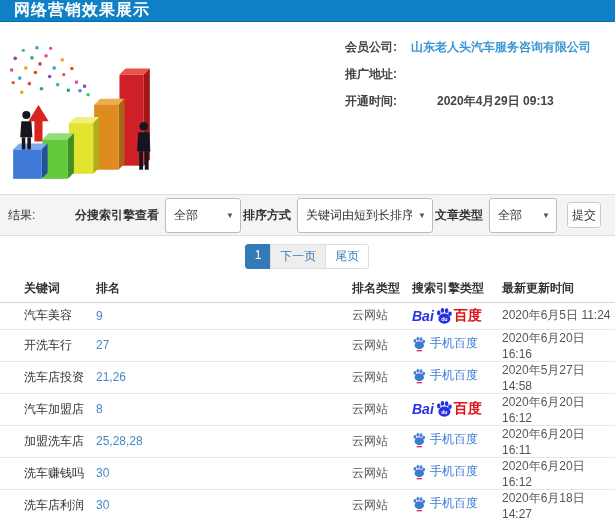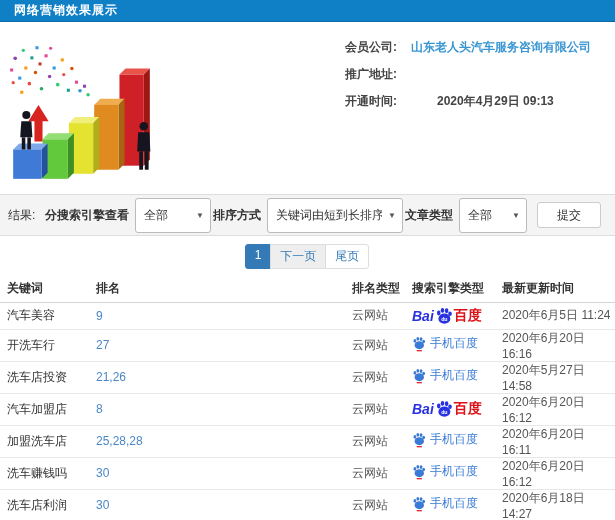--- a/index.html
+++ b/index.html
@@ -2,21 +2,21 @@
 <html><head>
 <meta charset="utf-8">
 <style>
   * { margin:0; padding:0; box-sizing:border-box; }
   html,body { width:615px; height:520px; overflow:hidden; background:#fff;
     font-family:"Liberation Sans","DejaVu Sans",sans-serif; font-size:12px; color:#333; }
 
   
   .topbar { height:22px; background:#1080c6; border-bottom:1px solid #0d6aa8;
     display:flex; align-items:center; padding-left:14px; }
-  .topbar .title { color:#fff; font-weight:bold; font-size:12px; letter-spacing:1px; }
+  .topbar .title { color:#fff; font-weight:bold; font-size:16px; letter-spacing:1px; }
 
   
   .info-section { height:172px; display:flex; }
   .illustration { width:162px; height:164px; margin-top:6px; flex:0 0 auto; }
   .info-list { flex:1; padding-top:12px;font-weight:bold; }
   .info-row { display:flex; height:27px; align-items:center; }
   .info-label { width:235px; text-align:right; color:#444; flex:0 0 auto; }
   .info-value { margin-left:14px; }
   .link-blue { color:#3a96d2; text-decoration:none; cursor:pointer; }
   .plain-val { color:#444;margin-left:40px; }
@@ -29,39 +29,39 @@
   .filter-result-label { font-weight:normal; color:#333; }
   .filter-controls { margin-left:auto; display:flex; align-items:center; }
   .filter-lbl { font-weight:bold; color:#333; margin:0 6px 0 2px; white-space:nowrap; }
   .sel { height:35px; background:#fff; border:1px solid #bbb; border-radius:3px;
     display:flex; align-items:center; padding:0 6px 0 8px; cursor:pointer; }
   .sel .sel-val { flex:1; color:#333; white-space:nowrap; overflow:hidden; }
   .sel .caret { font-size:8px; color:#555; margin-left:6px; }
   .sel-engine { width:76px; }
   .sel-sort { width:136px; }
   .sel-article { width:68px; }
-  .submit-btn { height:26px; width:64px; margin-left:10px; background:#fff; border:1px solid #ccc;
+  .submit-btn { height:26px; width:34px; margin-left:10px; background:#fff; border:1px solid #ccc;
     border-radius:3px; color:#333; font-size:12px; cursor:pointer; }
 
   
   .pagination-wrap { height:40px; display:flex; justify-content:center; align-items:center; }
   .pagination { display:flex; }
   .page-btn { min-width:26px; padding:3px 9px; border:1px solid #ddd; background:#fff;
     color:#337ab7; text-align:center; cursor:pointer; margin-left:-1px; }
   .page-btn.active { background:#337ab7; border-color:#337ab7; color:#fff;
     border-radius:3px 0 0 3px; }
   .page-btn.next { background:#eee; }
   .page-btn.last { border-radius:0 3px 3px 0; }
 
   
   table { width:615px; border-collapse:collapse; table-layout:fixed; }
   col.c1{width:88px;} col.c2{width:258px;} col.c3{width:62px;} col.c4{width:90px;} col.c5{width:117px;}
   th { text-align:left; font-weight:bold; color:#333; height:26px; border-bottom:1px solid #d5d5d5; }
   td { height:27px; border-bottom:1px solid #e8e8e8; vertical-align:middle; }
-  th:nth-child(1),td:nth-child(1){ padding-left:7px;margin-left:12px; }
+  th:nth-child(1),td:nth-child(1){ padding-left:24px;margin-left:12px; }
   th:nth-child(2),td:nth-child(2){ padding-left:8px; }
   th:nth-child(3),td:nth-child(3){ padding-left:6px; }
   th:nth-child(4),td:nth-child(4){ padding-left:4px; }
   th:nth-child(5),td:nth-child(5){ padding-left:4px; }
   .rank-link { color:#4a87c7; cursor:pointer; text-decoration:none; }
   .rank-type { color:#555; }
   .time-cell { color:#555; }
 
   
   .bd-logo { display:inline-flex; align-items:center; font-weight:bold; font-size:14px; }

